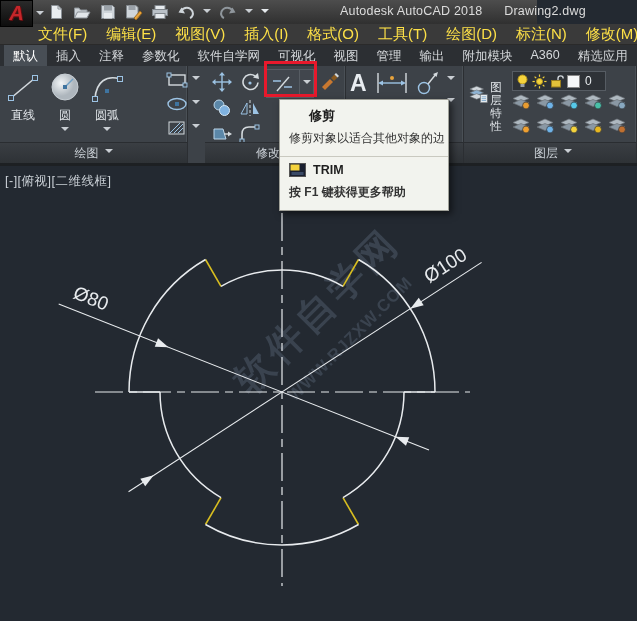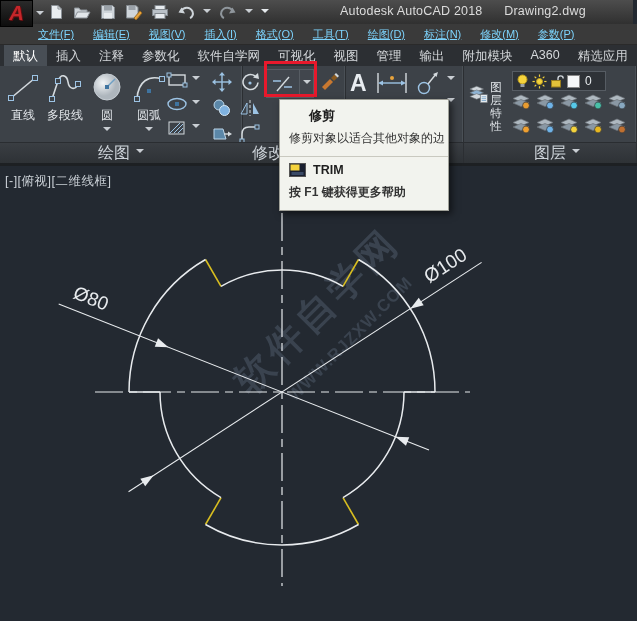--- a/index.html
+++ b/index.html
@@ -1,21 +1,21 @@
 <!DOCTYPE html>
 <html><head>
 <meta charset="utf-8">
 <style>
   * { margin:0; padding:0; box-sizing:border-box; }
   html,body { width:637px; height:621px; overflow:hidden; background:#232931;
     font-family:"Liberation Sans","DejaVu Sans",sans-serif; }
   #app { position:relative; width:637px; height:621px; }
 
   
-  #titlebar { position:absolute; left:0; top:0; width:633px; height:24px;
+  #titlebar { position:absolute; left:0; top:0; width:537px; height:24px;
     background:linear-gradient(#4d4d4d,#303030);text-align:center; }
   #logo { position:absolute; left:0; top:0; width:33px; height:27px; z-index:6;
     background:linear-gradient(#2a2a2a,#0d0d0d); border:1px solid #000;
     display:flex; align-items:center; justify-content:center; cursor:pointer; }
   #logo span { font-size:20px; font-weight:bold; color:#c6262a;
     text-shadow:0 0 2px #7a1518, 1px 1px 0 #5c0e10; font-style:italic; }
   .logo-caret { position:absolute; left:36px; top:11px; z-index:6; }
   .caret { width:0; height:0; border:4px solid transparent; border-top-color:#c9ced3;
     display:inline-block; }
   .qat { position:absolute; left:46px; top:2px; display:flex; align-items:center; gap:6px; }
@@ -23,39 +23,39 @@
     cursor:pointer; display:flex; align-items:center; justify-content:center; }
   .qat-caret-btn { background:none; border:none; width:10px; height:20px; cursor:pointer; padding:0;}
   .title-text { position:absolute; left:340px; top:4px; white-space:nowrap;
     font-size:12.5px; color:#dcdcdc; letter-spacing:.2px; }
   .title-text .doc { margin-left:18px; }
 
   
   #menubar { position:absolute; left:0; top:24px; width:637px; height:21px;
     background:#3a3a3a; border-bottom:1px solid #2a2a2a; display:flex;
     align-items:center; gap:19px; padding-left:38px; overflow:hidden; }
-  .menu-item { font-size:11px; color:#7dd3fc; white-space:nowrap; cursor:pointer; flex:none;text-decoration:underline; }
+  .menu-item { font-size:15px; color:#fde047; white-space:nowrap; cursor:pointer; flex:none; }
 
   
   #tabrow { position:absolute; left:0; top:45px; width:637px; height:21px;
     background:#2c2f33; display:flex; align-items:stretch; padding-left:4px; overflow:hidden;}
   .rtab { font-size:12.5px; color:#d5d8db; padding:3px 9px 0 9px; white-space:nowrap;
     cursor:pointer; flex:none; }
   .rtab.active { background:#484e55; color:#ffffff; }
 
   
   #ribbon { position:absolute; left:0; top:66px; width:637px; height:100px;
     background:#3d4248; border-bottom:3px solid #1d2023; }
   .panel { position:absolute; top:0; height:97px; border-right:1px solid #2b2e32;
     box-shadow:inset -1px 0 0 #4a5056; }
   .panel-footer { position:absolute; left:0; bottom:0; width:100%; height:21px;
     background:linear-gradient(#3a3e43,#2e3236); border-top:1px solid #2a2d31;
     display:flex; align-items:center; justify-content:center; gap:6px;
-    font-size:16px; color:#ccd2d8; cursor:pointer; }
-  #panel-draw   { left:0;   width:243px; }
+    font-size:12px; color:#ccd2d8; cursor:pointer; }
+  #panel-draw   { left:0;   width:188px; }
   #panel-modify { left:205px; width:141px; }
   #panel-annot  { left:346px; width:118px; }
   #panel-layer  { left:464px; width:173px; }
 
   .big-tools { position:absolute; left:2px; top:2px; display:flex; }
   .big-btn { width:42px; height:74px; display:flex; flex-direction:column;
     align-items:center; cursor:pointer; background:none; border:none; padding-top:3px; }
   .big-btn .lbl { font-size:12px; color:#e3e7eb; margin-top:2px; white-space:nowrap; }
   .big-btn .caret { margin-top:3px; }
   .small-col { position:absolute; left:166px; top:4px; display:flex;
@@ -205,29 +205,20 @@
 
     <div class="panel" id="panel-draw">
       <div class="big-tools">
         <button class="big-btn">
           <svg width="36" height="34" viewBox="0 0 36 34" class="ic">
             <line x1="6" y1="27" x2="30" y2="7" stroke="#d4dade" stroke-width="1.6"></line>
             <rect x="3.5" y="24.5" width="5" height="5" fill="#3d4248" stroke="#9cc3e4"></rect>
             <rect x="27.5" y="4.5" width="5" height="5" fill="#3d4248" stroke="#9cc3e4"></rect>
             </svg>
           <span class="lbl">直线</span>
-        </button>
-        <button class="big-btn">
-          <svg width="36" height="34" viewBox="0 0 36 34" class="ic">
-            <path d="M5 28 L11 10 C14 2 20 4 21 11 C22 18 28 20 31 13" fill="none" stroke="#d4dade" stroke-width="1.6"></path>
-            <rect x="2.5" y="25.5" width="5" height="5" fill="#3d4248" stroke="#9cc3e4"></rect>
-            <rect x="8.5" y="7.5" width="5" height="5" fill="#3d4248" stroke="#9cc3e4"></rect>
-            <rect x="28.5" y="10.5" width="5" height="5" fill="#3d4248" stroke="#9cc3e4"></rect>
-            </svg>
-          <span class="lbl">多段线</span>
         </button>
         <button class="big-btn">
           <svg width="36" height="34" viewBox="0 0 36 34" class="ic">
             <defs>
                 <radialGradient id="cg" cx="35%" cy="35%">
                   <stop offset="0%" stop-color="#f2f5f7"></stop>
                   <stop offset="100%" stop-color="#aeb6bd"></stop>
                 </radialGradient>
               </defs>
             <circle cx="18" cy="16" r="13" fill="url(#cg)" stroke="#c7ced4"></circle>

